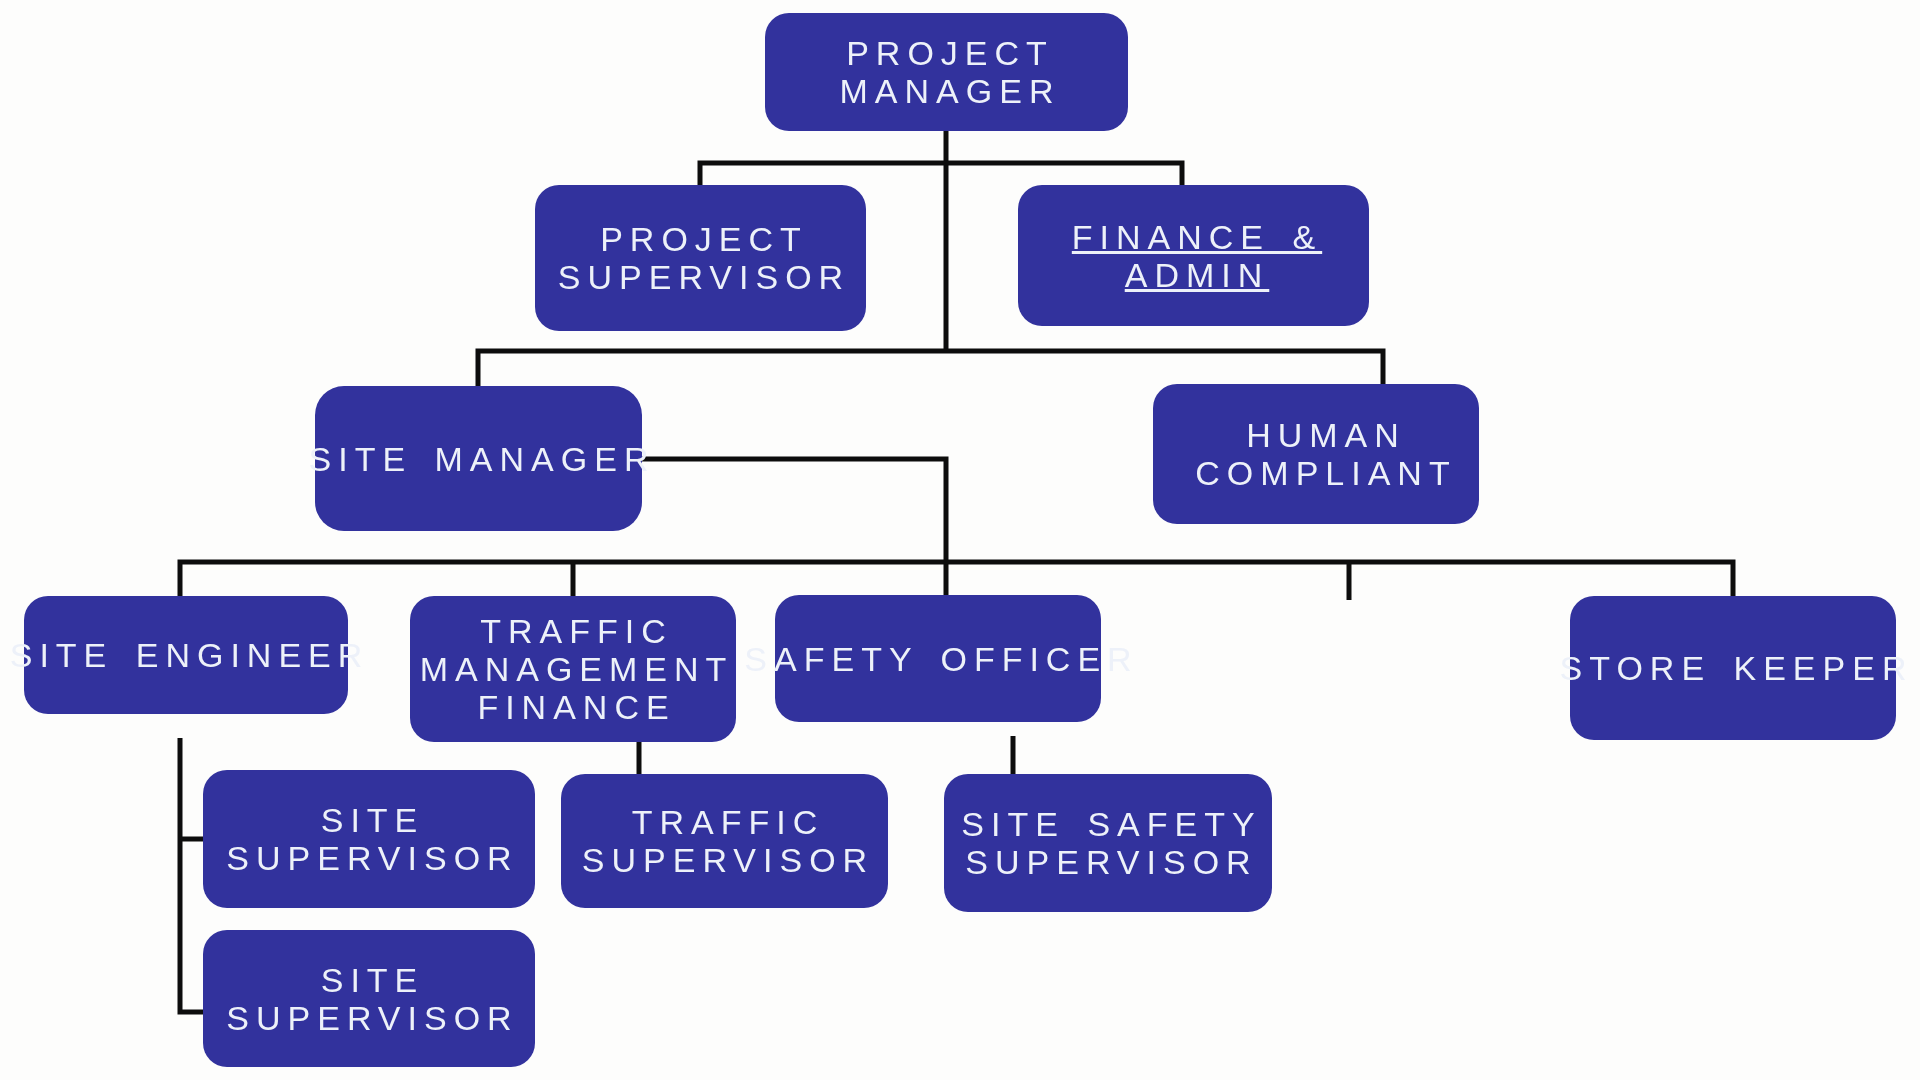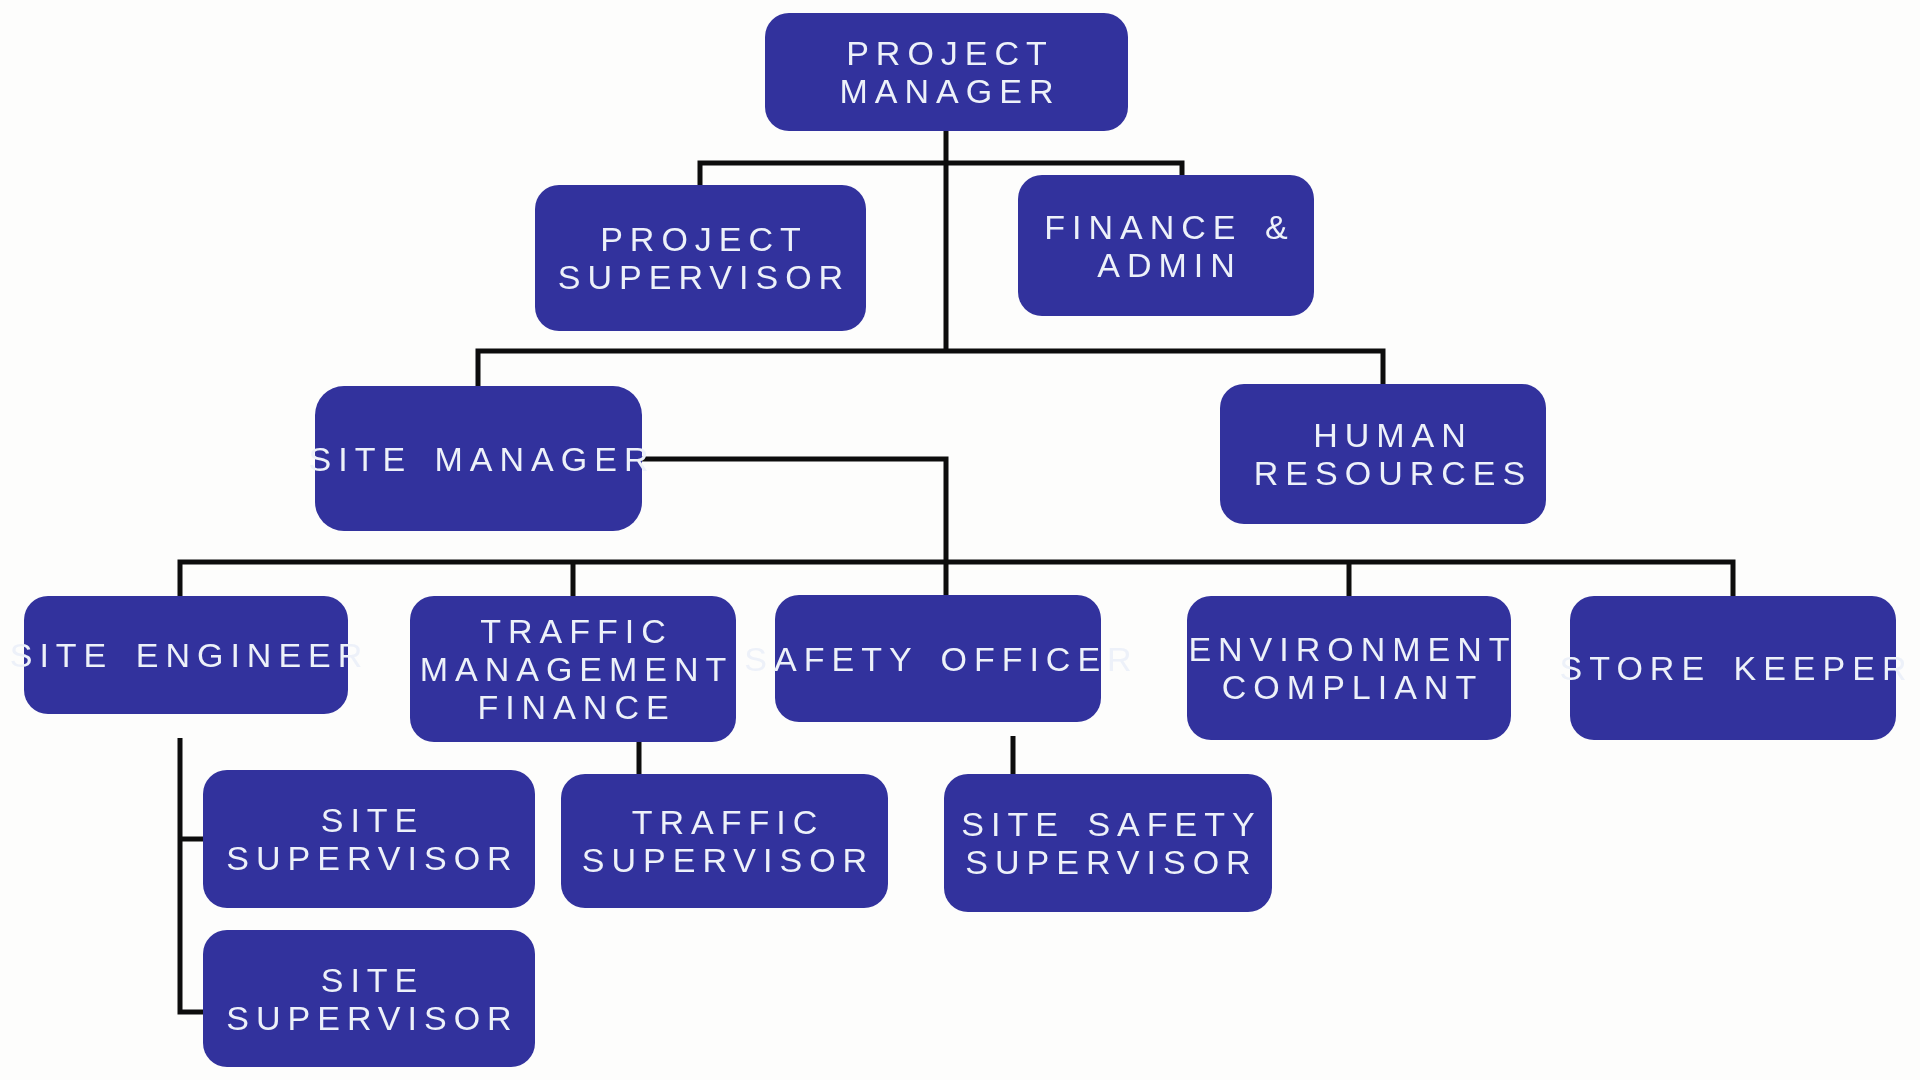--- a/index.html
+++ b/index.html
@@ -79,52 +79,48 @@
   <div class="node" style="left:765px; top:13px;  width:363px; height:118px;">
     <div class="line">PROJECT</div>
     <div class="line">MANAGER</div>
   </div>
 
   <div class="node" style="left:535px; top:185px; width:331px; height:146px;">
     <div class="line">PROJECT</div>
     <div class="line">SUPERVISOR</div>
   </div>
 
-  <div class="node" style="left:1018px; top:175px; width:296px; height:141px;">
+  <div class="node" style="left:1018px; top:185px; width:351px; height:141px;text-decoration:underline;">
     <div class="line">FINANCE &amp;</div>
     <div class="line">ADMIN</div>
   </div>
 
   <div class="node" style="left:315px; top:386px; width:327px; height:145px;border-radius:29px;">
     <div class="line">SITE MANAGER</div>
   </div>
 
-  <div class="node" style="left:1220px; top:384px; width:326px; height:140px;padding-left:13px;">
+  <div class="node" style="left:1153px; top:384px; width:326px; height:140px;padding-left:13px;">
     <div class="line">HUMAN</div>
-    <div class="line">RESOURCES</div>
+    <div class="line">COMPLIANT</div>
   </div>
 
   <div class="node" style="left:24px; top:596px; width:324px; height:118px;">
     <div class="line">SITE ENGINEER</div>
   </div>
 
   <div class="node" style="left:410px; top:596px; width:326px; height:146px;">
     <div class="line">TRAFFIC</div>
     <div class="line">MANAGEMENT</div>
     <div class="line">FINANCE</div>
   </div>
 
   <div class="node" style="left:775px; top:595px; width:326px; height:127px;">
     <div class="line">SAFETY OFFICER</div>
   </div>
 
-  <div class="node" style="left:1187px; top:596px; width:324px; height:144px;">
-    <div class="line">ENVIRONMENT</div>
-    <div class="line">COMPLIANT</div>
-  </div>
 
   <div class="node" style="left:1570px; top:596px; width:326px; height:144px;">
     <div class="line">STORE KEEPER</div>
   </div>
 
   <div class="node" style="left:203px; top:770px; width:332px; height:138px;">
     <div class="line">SITE</div>
     <div class="line">SUPERVISOR</div>
   </div>
 

